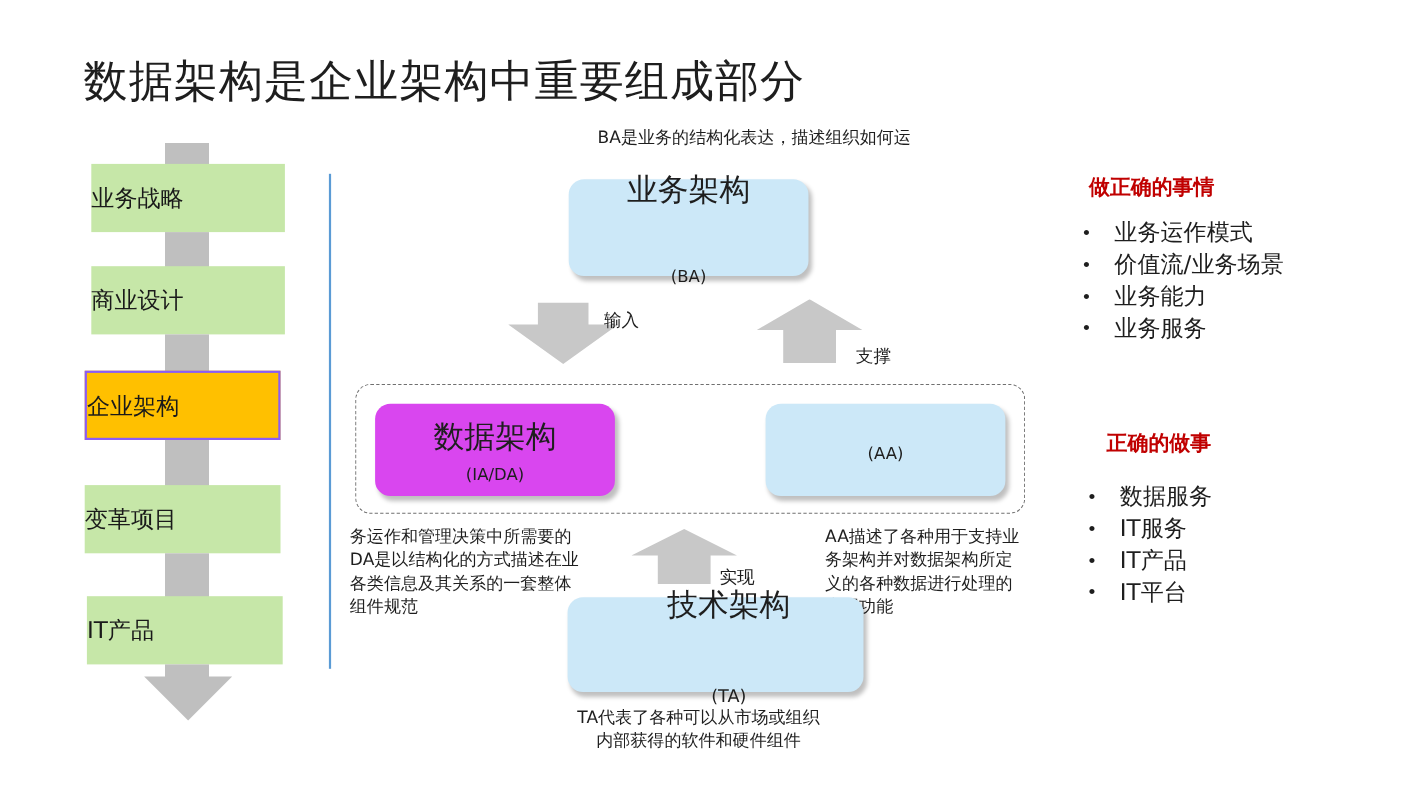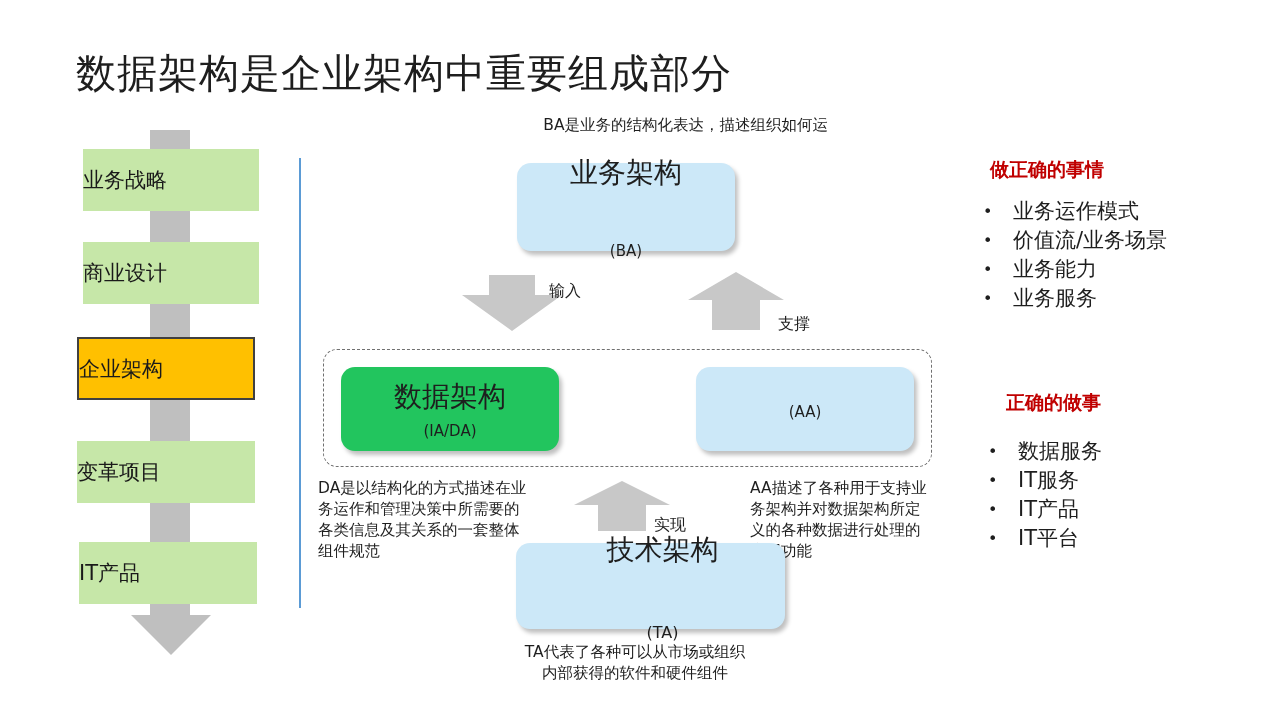--- a/index.html
+++ b/index.html
@@ -16,35 +16,35 @@
   }
   
   .stem { background: #bfbfbf; width: 40px; left: 150px; }
   .flow-box {
     left: 83px; width: 176px; height: 62px;
     background: #c6e7a8; display: flex; align-items: center; justify-content: flex-start;
     font-size: 21px; color: #1a1a1a;
   }
   .flow-box.active {
     left: 77px; width: 178px; height: 63px;
-    background: #ffc000; border: 2px solid #404040; box-sizing: border-box;
+    background: #ffc000; border: 2px solid #8b5cf6; box-sizing: border-box;
   }
   .down-tri {
     width: 0; height: 0; border-left: 40px solid transparent; border-right: 40px solid transparent;
     border-top: 40px solid #bfbfbf;
   }
   #vline { left: 299px; top: 158px; width: 2px; height: 450px; background: #5b9bd5; }
 
   
   .arch {
     border-radius: 14px; display: flex; flex-direction: column; align-items: center; justify-content: center;
     box-shadow: 3px 4px 4px rgba(0,0,0,0.25);
   }
   .arch.blue { background: #cce8f8; gap: 44px; }
-  .arch.yellow { background: #22c55e; }
+  .arch.yellow { background: #d946ef; }
   .arch .main { font-size: 28px; color: #1e1e1e; }
   .arch .sub { font-size: 15px; color: #1e1e1e; margin-top: 6px; }
 
   .desc { font-size: 15.5px; line-height: 21px; color: #1e1e1e; }
   .label { font-size: 16px; color: #1e1e1e; }
 
   #dashed {
     left: 323px; top: 349px; width: 609px; height: 118px;
     border: 1.5px dashed #707070; border-radius: 14px; box-sizing: border-box;
   }
@@ -110,22 +110,22 @@
 <div class="abs arch yellow" style="left:341px;top:367px;width:218px;height:84px;">
   <div class="main">数据架构</div>
   <div class="sub">(IA/DA)</div>
 </div>
 
 <div class="abs arch blue" style="left:696px;top:367px;width:218px;height:84px;">
   <div class="sub">(AA)</div>
 </div>
 
 <div class="abs desc" style="left:318px;top:478px;width:270px;">
+  <div>务运作和管理决策中所需要的</div>
   <div>DA是以结构化的方式描述在业</div>
-  <div>务运作和管理决策中所需要的</div>
   <div>各类信息及其关系的一套整体</div>
   <div>组件规范</div>
 </div>
 
 <svg class="abs" style="left:574px;top:481px;" width="96" height="50">
   <polygon points="48,0 96,24 72,24 72,50 24,50 24,24 0,24" fill="#c8c8c8"></polygon>
 </svg>
 <div class="abs label" style="left:654px;top:515px;">实现</div>
 
 <div class="abs desc" style="left:750px;top:478px;width:240px;">

